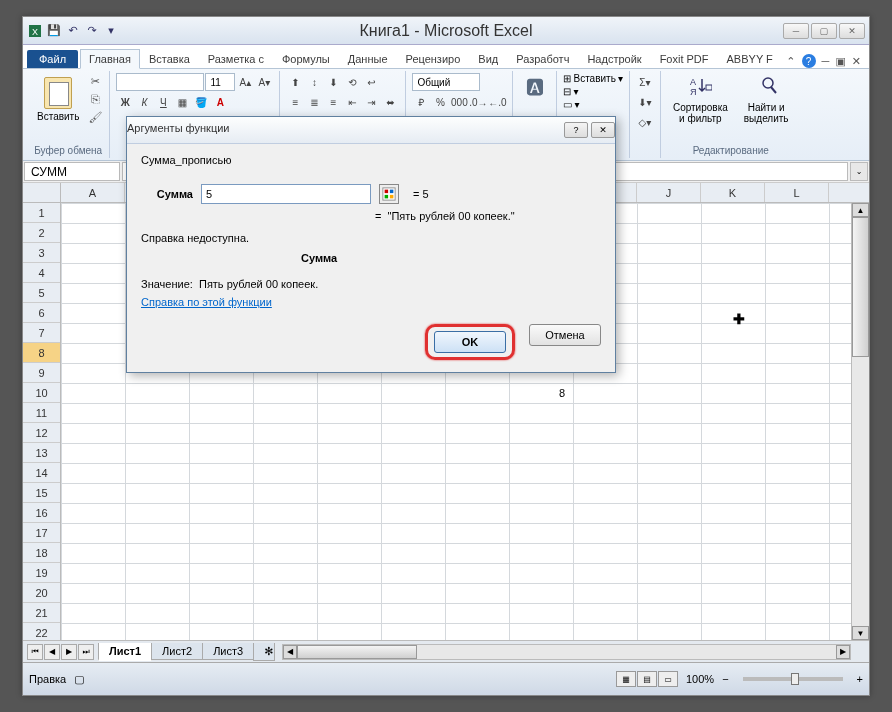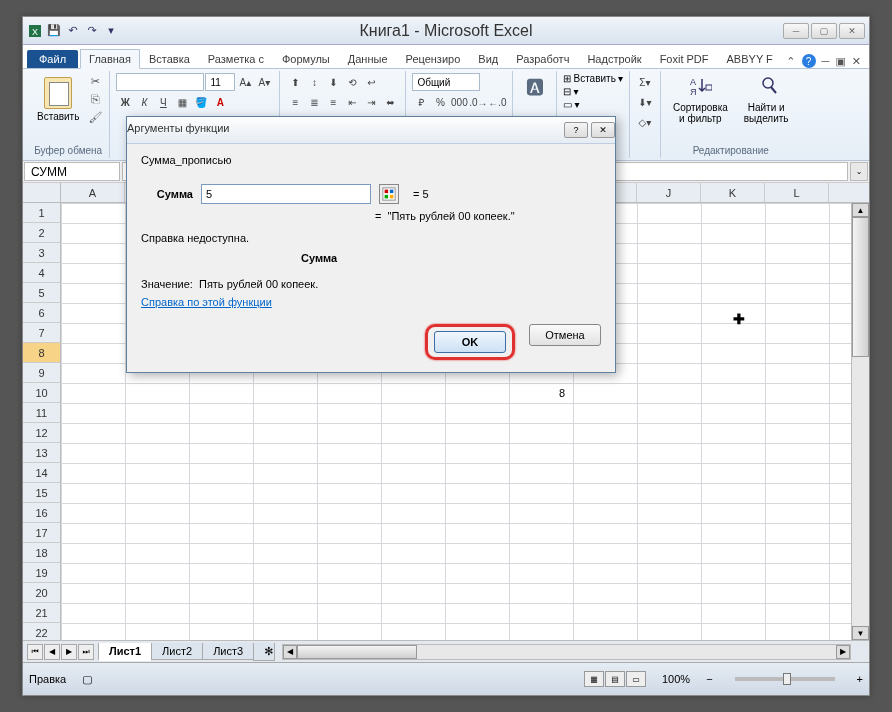--- a/index.html
+++ b/index.html
@@ -48,21 +48,21 @@
 .active-cell { position: absolute; border: 2px solid #000; background: #fff; font-size: 11px; padding: 1px 3px; }
 .sheet-tabs-bar { height: 22px; background: #e4e9ef; border-top: 1px solid #bbb; display: flex; align-items: center; font-size: 11px; }
 .tab-nav { display: flex; gap: 1px; padding: 0 4px; }
 .tab-nav-btn { width: 16px; height: 16px; border: 1px solid #aaa; background: #eee; display: flex; align-items: center; justify-content: center; font-size: 8px; cursor: pointer; }
 .sheet-tab { padding: 2px 10px; background: #fff; border: 1px solid #aaa; border-top: none; margin-right: -1px; cursor: pointer; }
 .sheet-tab.active { background: #fff; font-weight: bold; border-bottom: 2px solid #fff; }
 .sheet-tab.inactive { background: #dce4ed; }
 .hscroll { flex: 1; margin: 0 18px 0 8px; height: 16px; background: #e8e8e8; border: 1px solid #bbb; position: relative; }
 .hscroll-thumb { position: absolute; left: 14px; width: 120px; top: 0; bottom: 0; background: linear-gradient(#f4f4f4,#d0d0d0); border: 1px solid #999; }
 .hscroll-btn { position: absolute; width: 14px; top: 0; bottom: 0; background: #ddd; border: 1px solid #999; font-size: 8px; display: flex; align-items: center; justify-content: center; }
-.status-bar { height: 22px; background: linear-gradient(#e6ecf3,#cfd9e6); border-top: 1px solid #aaa; display: flex; align-items: center; font-size: 11px; padding: 16px 6px; gap: 16px; }
+.status-bar { height: 22px; background: linear-gradient(#e6ecf3,#cfd9e6); border-top: 1px solid #aaa; display: flex; align-items: center; font-size: 11px; padding: 16px 6px; gap: 8px; }
 .status-bar .spacer { flex: 1; }
 .view-btns { display: flex; gap: 1px; }
 .view-btn { width: 20px; height: 16px; border: 1px solid #999; background: #eee; font-size: 8px; display: flex; align-items: center; justify-content: center; cursor: pointer; }
 .zoom-slider { width: 100px; height: 4px; background: #bbb; position: relative; margin: 0 6px; }
 .zoom-thumb { position: absolute; left: 48px; top: -4px; width: 8px; height: 12px; background: #eee; border: 1px solid #777; }
 .vscroll { position: absolute; right: 0; top: 20px; bottom: 0; width: 18px; background: #e8e8e8; border-left: 1px solid #bbb; }
 .vscroll-thumb { position: absolute; top: 14px; height: 140px; left: 0; right: 0; background: linear-gradient(90deg,#f4f4f4,#d0d0d0); border: 1px solid #999; }
 .vscroll-btn { position: absolute; height: 14px; left: 0; right: 0; background: #ddd; border: 1px solid #999; font-size: 8px; display: flex; align-items: center; justify-content: center; }
 
 

